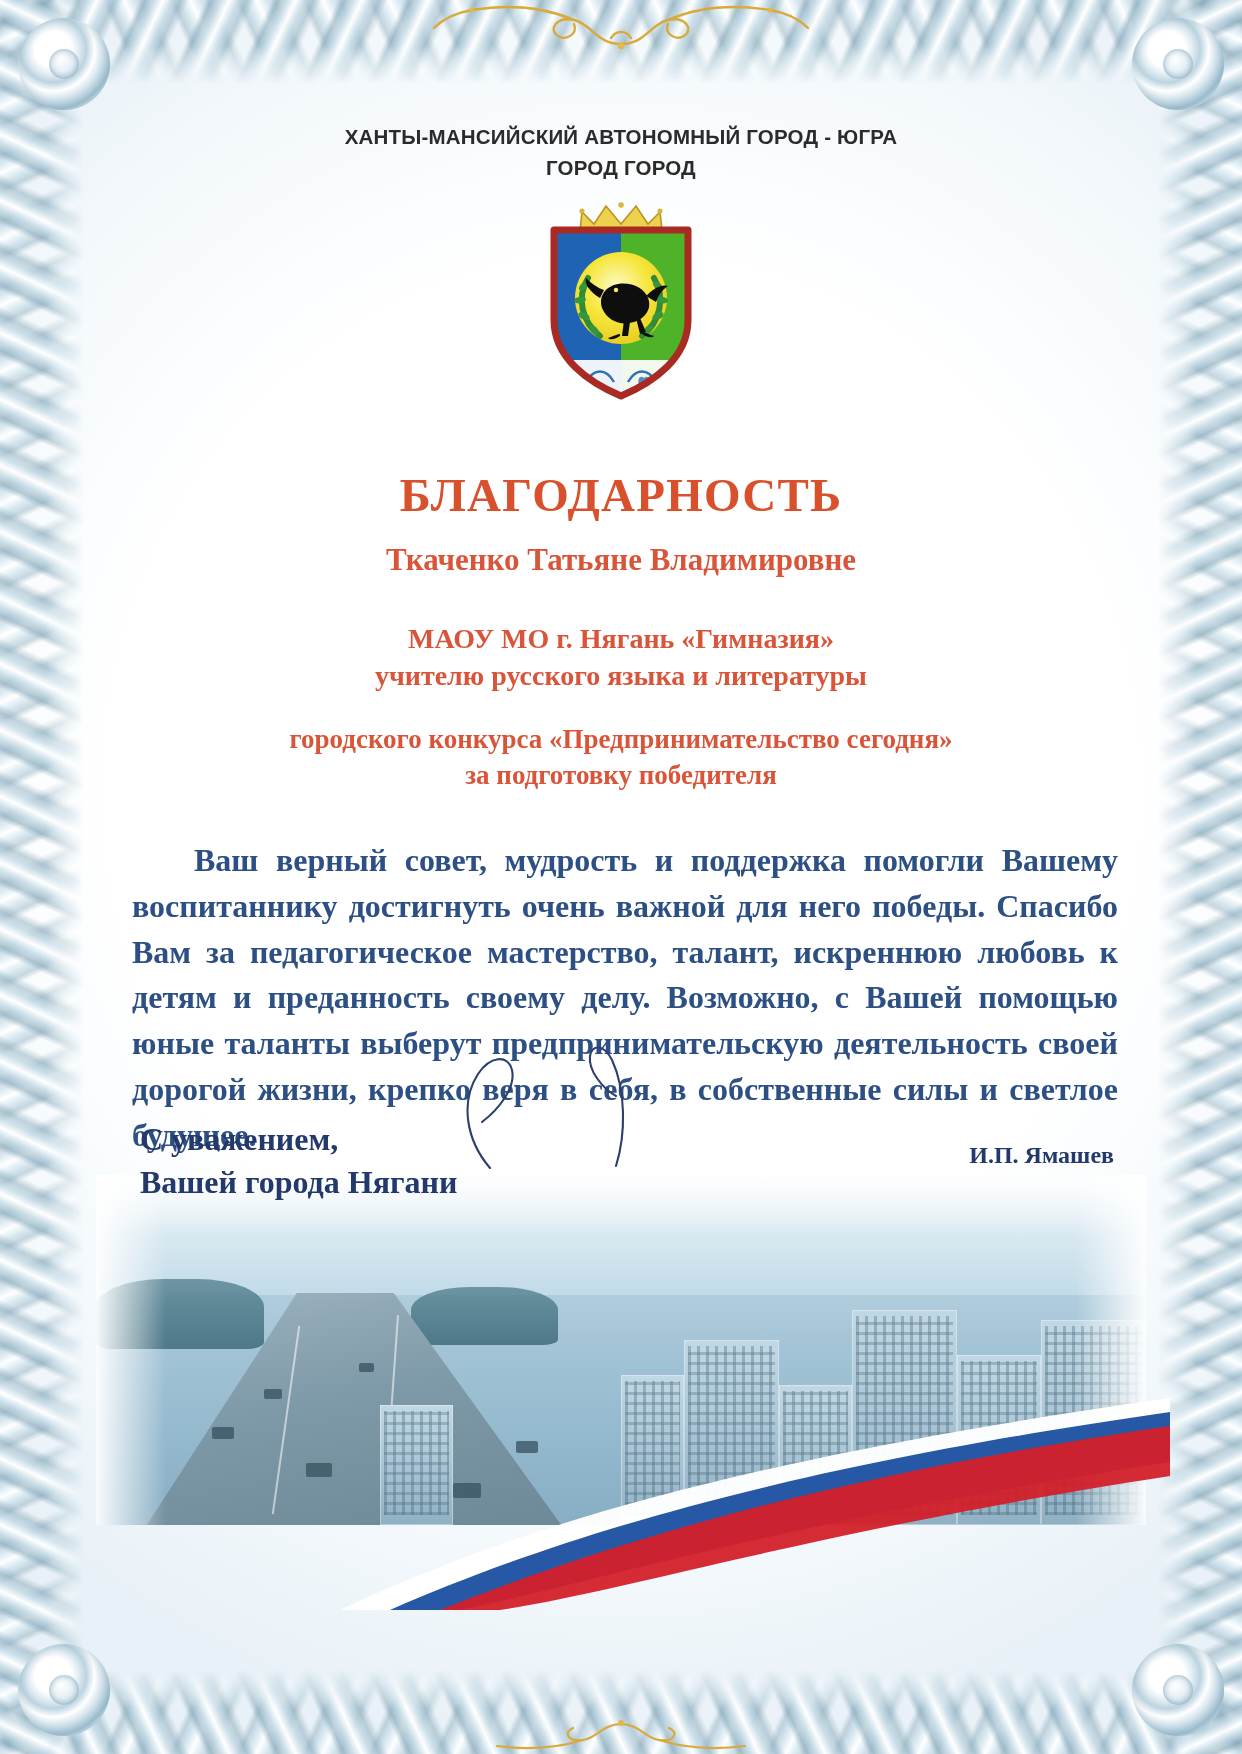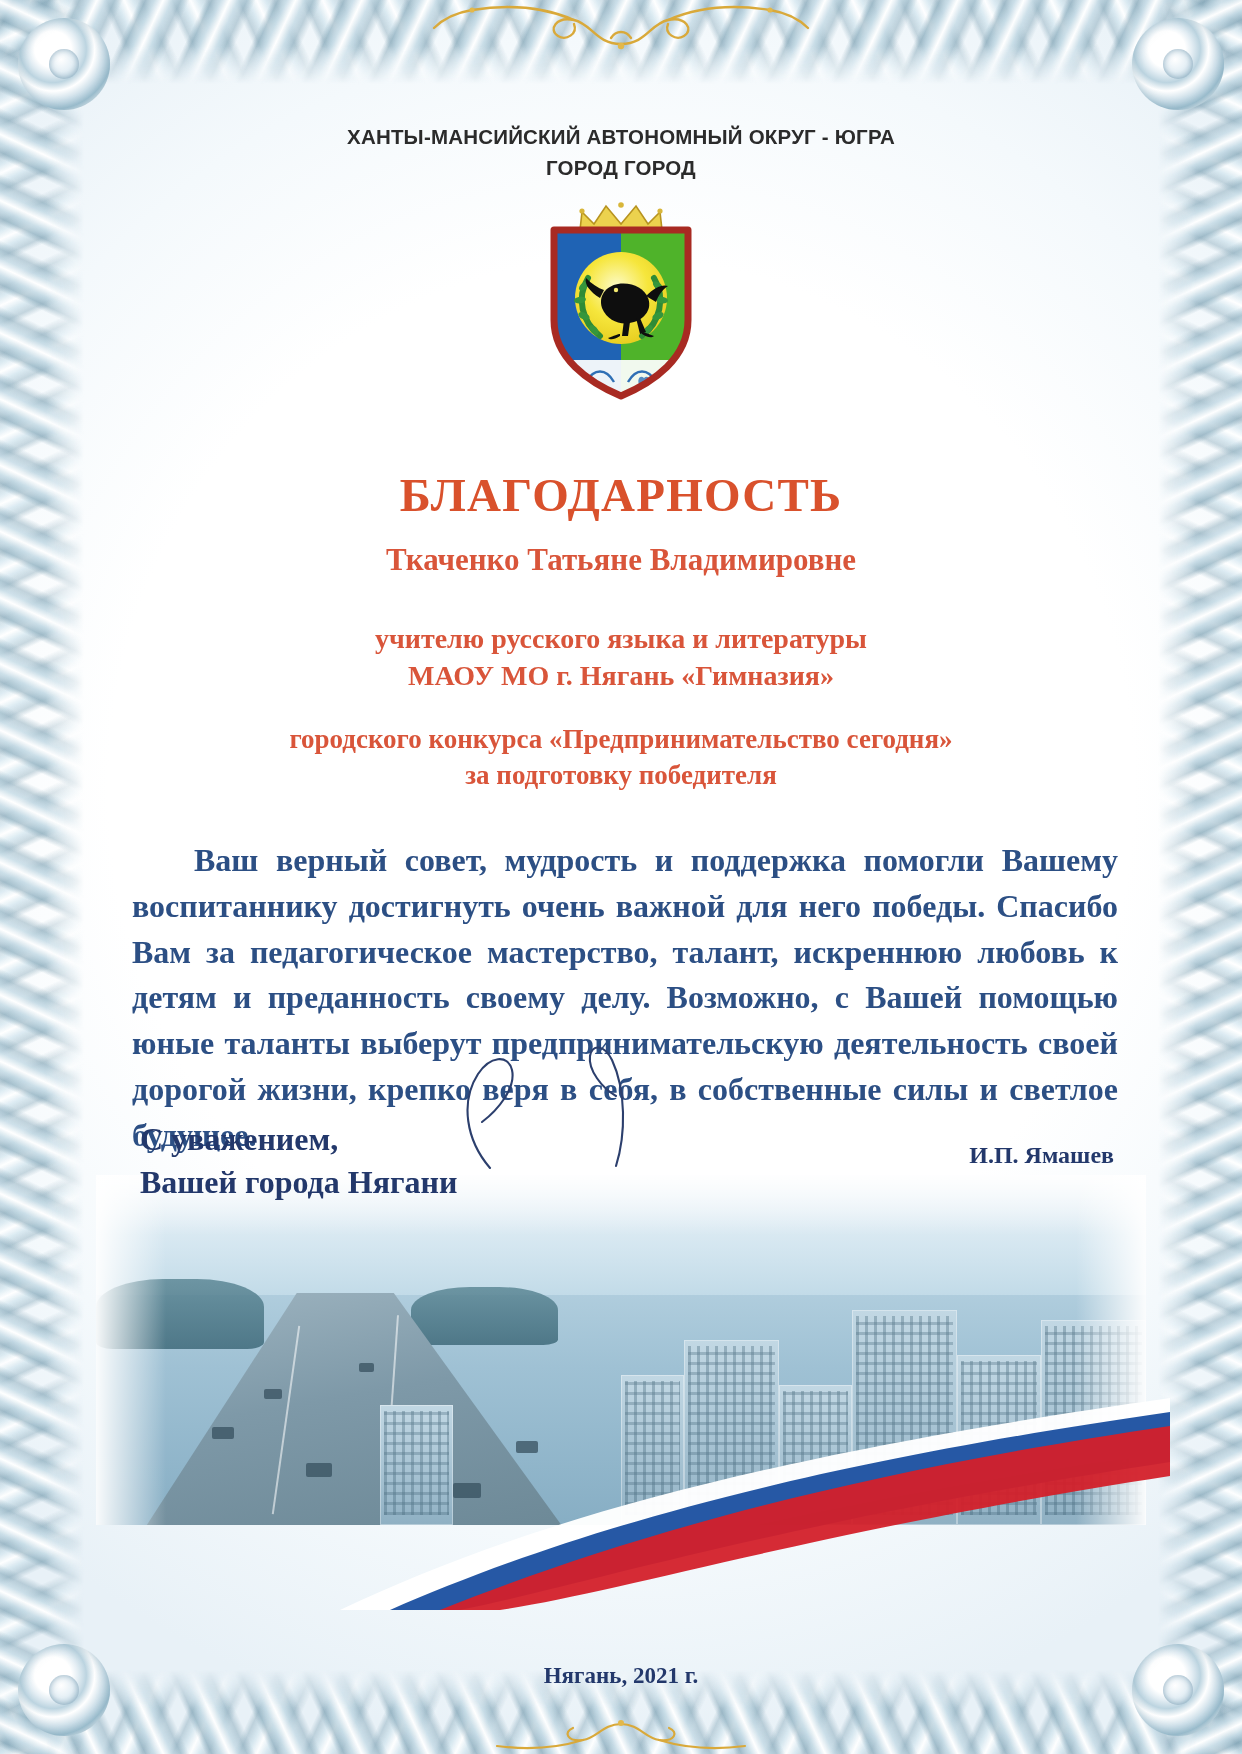--- a/index.html
+++ b/index.html
@@ -352,21 +352,21 @@
       <path d="M150 6 C 168 6 174 20 188 22 C 204 24 208 14 198 10"></path>
       <path d="M112 22 C 86 30 56 32 26 28"></path>
       <path d="M188 22 C 214 30 244 32 274 28"></path>
     </g>
     <circle cx="150" cy="5" r="3" fill="#e3b84a"></circle>
   </svg>
 
   <div id="content">
 
     <div class="org-header">
-      <div>ХАНТЫ-МАНСИЙСКИЙ АВТОНОМНЫЙ ОКРУГ - ЮГРА</div>
+      <div>ХАНТЫ-МАНСИЙСКИЙ АВТОНОМНЫЙ ГОРОД - ЮГРА</div>
       <div>ГОРОД ГОРОД</div>
     </div>
 
     <svg class="emblem" viewBox="0 0 170 200">
       <defs>
         <clipPath id="shieldClip">
           <path d="M18 30 L18 120 C18 158 52 182 85 196 C118 182 152 158 152 120 L152 30 Z"></path>
         </clipPath>
         <radialGradient id="sunGrad" cx="45%" cy="38%" r="62%">
           <stop offset="0%" stop-color="#fdfbc8"></stop>
@@ -433,22 +433,22 @@
       </g>
 
       <path d="M18 30 L18 120 C18 158 52 182 85 196 C118 182 152 158 152 120 L152 30 Z" fill="none" stroke="#a82a22" stroke-width="7" stroke-linejoin="round"></path>
     </svg>
 
     <div class="award-title">БЛАГОДАРНОСТЬ</div>
 
     <div class="recipient">Ткаченко Татьяне Владимировне</div>
 
     <div class="role-block">
+      <div>МАОУ МО г. Нягань «Гимназия»</div>
       <div>учителю русского языка и литературы</div>
-      <div>МАОУ МО г. Нягань «Гимназия»</div>
     </div>
 
     <div class="reason-block">
       <div>городского конкурса «Предпринимательство сегодня»</div>
       <div>за подготовку победителя</div>
     </div>
 
     <div class="body-text">Ваш верный совет, мудрость и поддержка помогли Вашему воспитаннику достигнуть очень важной для него победы. Спасибо Вам за педагогическое мастерство, талант, искреннюю любовь к детям и преданность своему делу. Возможно, с Вашей помощью юные таланты выберут предпринимательскую деятельность своей дорогой жизни, крепко веря в себя, в собственные силы и светлое будущее.</div>
 
     <svg class="signature-stroke" viewBox="0 0 260 140">
@@ -494,16 +494,15 @@
       <div class="photo-fade-l"></div>
       <div class="photo-fade-r"></div>
     </div>
 
     <svg class="ribbon" viewBox="0 0 1080 330" preserveAspectRatio="none">
       <path d="M250 330 C 420 250 640 180 1080 118 L1080 172 C 660 232 450 300 330 330 Z" fill="#ffffff" opacity="0.97"></path>
       <path d="M300 330 C 470 256 690 188 1080 132 L1080 182 C 700 240 490 306 370 330 Z" fill="#1a4fa0" opacity="0.95"></path>
       <path d="M350 330 C 520 262 740 196 1080 146 L1080 196 C 740 248 530 312 410 330 Z" fill="#d3202a" opacity="0.95"></path>
     </svg>
 
-    <div class="footer-place">Нягань, 2021 г.</div>
 
   </div>
 </div>
 
 </body></html>

